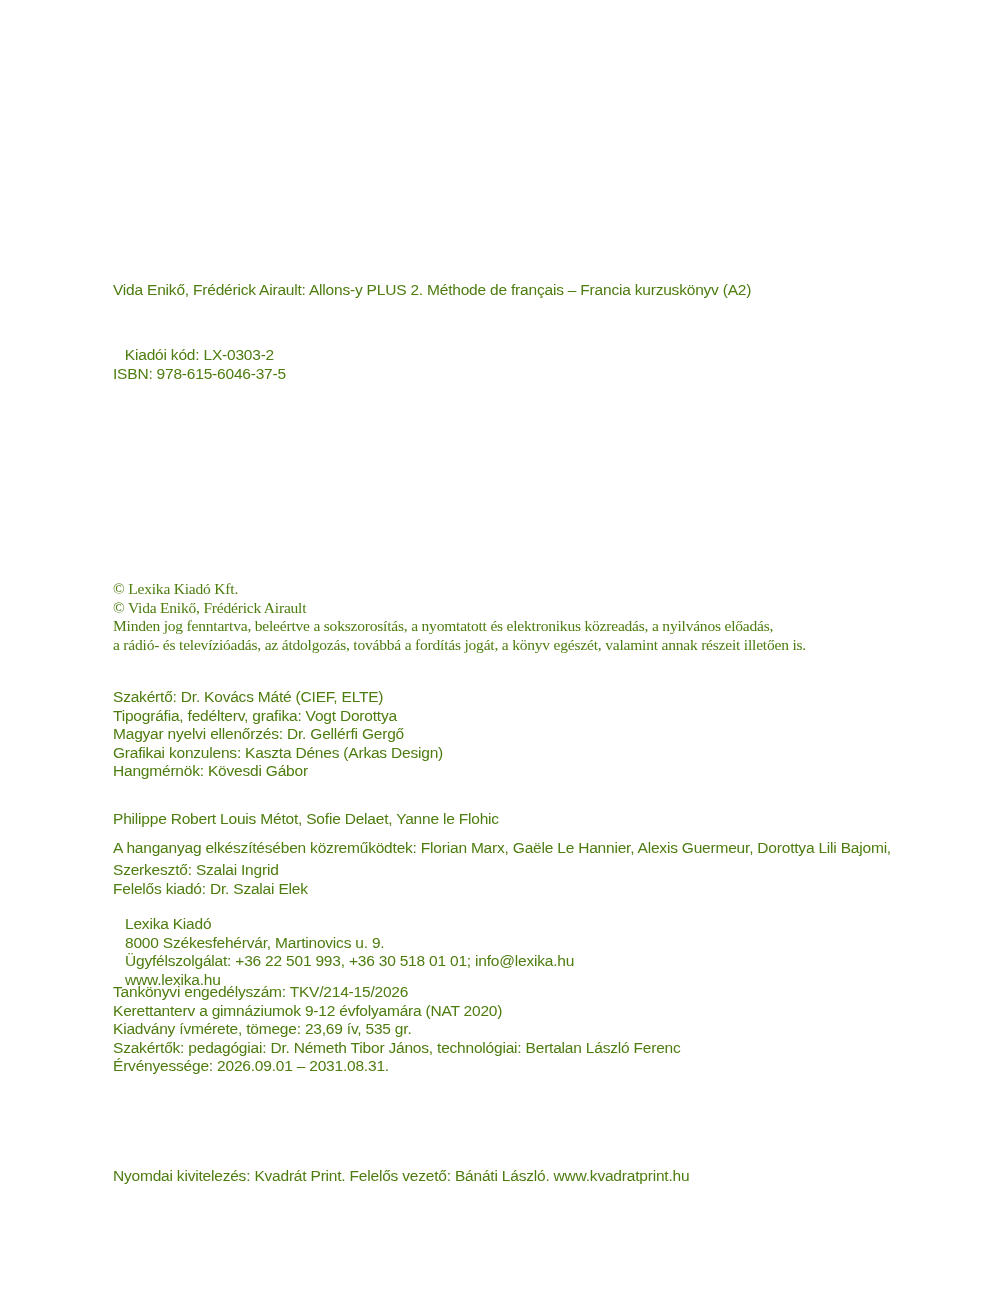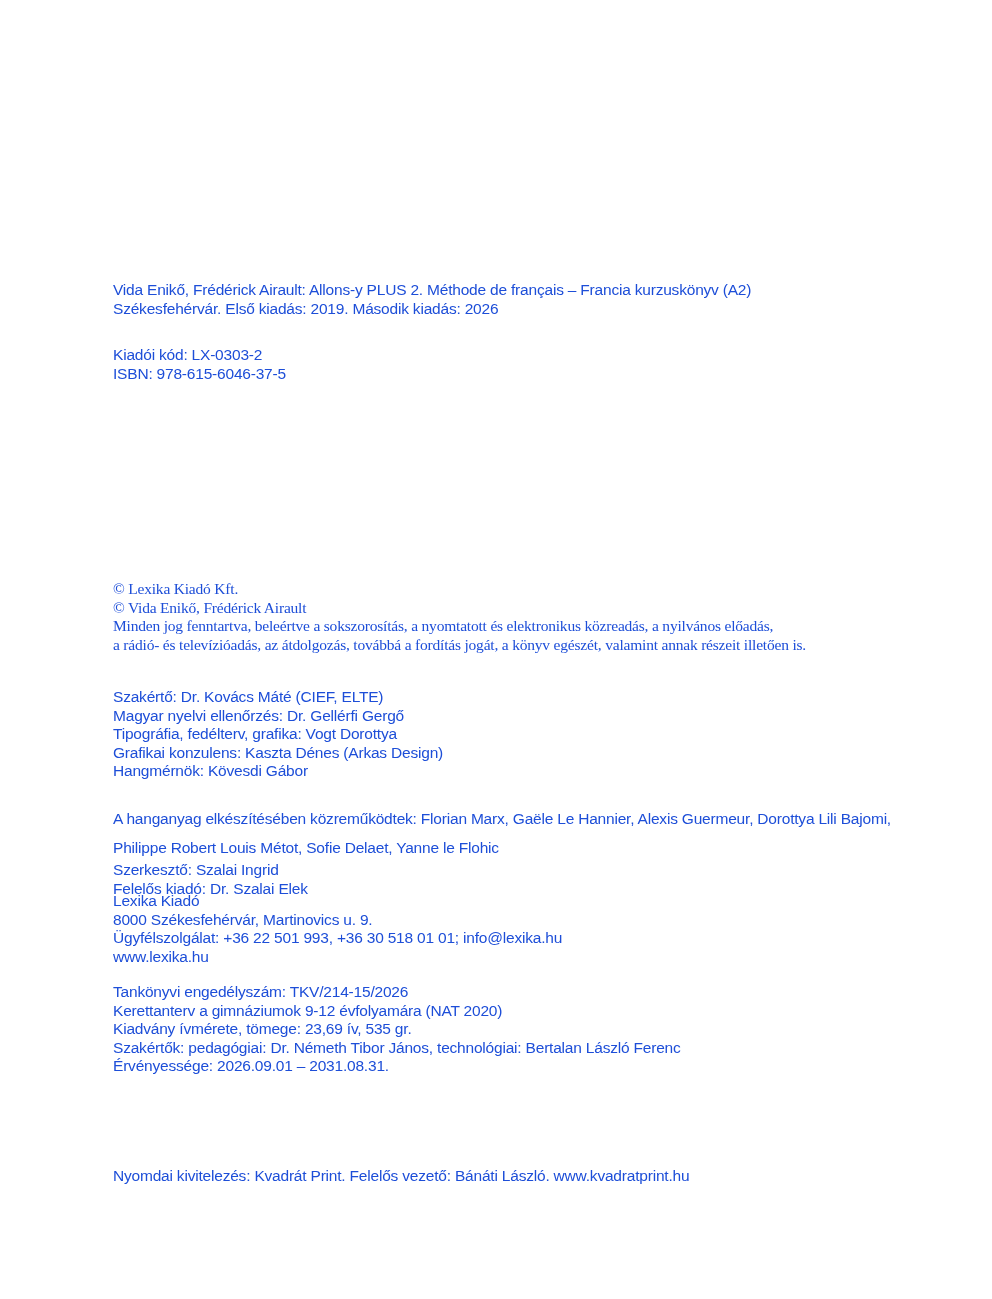--- a/index.html
+++ b/index.html
@@ -7,53 +7,53 @@
     padding: 0;
     background: #ffffff;
   }
   .page {
     position: relative;
     width: 992px;
     height: 1248px;
     background: #ffffff;
     overflow: hidden;
     font-family: "Liberation Sans", sans-serif;
-    color: #1d4ed8;
+    color: #4d7c0f;
   }
   .block {
     position: absolute;
     left: 113px;
     white-space: pre;
   }
   .line {
     margin: 0;
     font-size: 15.5px;
     line-height: 18.5px;
     letter-spacing: -0.2px;
   }
   
   .block-title      { top: 281px; }
-  .block-code       { top: 346px; }
+  .block-code       { top: 346px; text-align: center; }
   .block-copyright  { top: 580px; font-family: Liberation Serif, serif; }
   .block-credits    { top: 688px; }
   .block-audio      { top: 804px; }
   .block-audio .line { line-height: 29px; }
   .block-editors    { top: 861px; }
-  .block-publisher  { top: 892px; }
+  .block-publisher  { top: 915px; margin-left: 12px; }
   .block-textbook   { top: 983px; }
   .block-print      { top: 1167px; }
 </style>
 </head>
 <body>
 
 <div class="page">
   <div id="content">
-      <div class="block block-title"><p class="line">Vida Enikő, Frédérick Airault: Allons-y PLUS 2. Méthode de français – Francia kurzuskönyv (A2)</p><p class="line">Székesfehérvár. Első kiadás: 2019. Második kiadás: 2026</p></div>
+      <div class="block block-title"><p class="line">Vida Enikő, Frédérick Airault: Allons-y PLUS 2. Méthode de français – Francia kurzuskönyv (A2)</p></div>
       <div class="block block-code"><p class="line">Kiadói kód: LX-0303-2</p><p class="line">ISBN: 978-615-6046-37-5</p></div>
       <div class="block block-copyright"><p class="line">© Lexika Kiadó Kft.</p><p class="line">© Vida Enikő, Frédérick Airault</p><p class="line">Minden jog fenntartva, beleértve a sokszorosítás, a nyomtatott és elektronikus közreadás, a nyilvános előadás,</p><p class="line">a rádió- és televízióadás, az átdolgozás, továbbá a fordítás jogát, a könyv egészét, valamint annak részeit illetően is.</p></div>
-      <div class="block block-credits"><p class="line">Szakértő: Dr. Kovács Máté (CIEF, ELTE)</p><p class="line">Magyar nyelvi ellenőrzés: Dr. Gellérfi Gergő</p><p class="line">Tipográfia, fedélterv, grafika: Vogt Dorottya</p><p class="line">Grafikai konzulens: Kaszta Dénes (Arkas Design)</p><p class="line">Hangmérnök: Kövesdi Gábor</p></div>
-      <div class="block block-audio"><p class="line">A hanganyag elkészítésében közreműködtek: Florian Marx, Gaële Le Hannier, Alexis Guermeur, Dorottya Lili Bajomi,</p><p class="line">Philippe Robert Louis Métot, Sofie Delaet, Yanne le Flohic</p></div>
+      <div class="block block-credits"><p class="line">Szakértő: Dr. Kovács Máté (CIEF, ELTE)</p><p class="line">Tipográfia, fedélterv, grafika: Vogt Dorottya</p><p class="line">Magyar nyelvi ellenőrzés: Dr. Gellérfi Gergő</p><p class="line">Grafikai konzulens: Kaszta Dénes (Arkas Design)</p><p class="line">Hangmérnök: Kövesdi Gábor</p></div>
+      <div class="block block-audio"><p class="line">Philippe Robert Louis Métot, Sofie Delaet, Yanne le Flohic</p><p class="line">A hanganyag elkészítésében közreműködtek: Florian Marx, Gaële Le Hannier, Alexis Guermeur, Dorottya Lili Bajomi,</p></div>
       <div class="block block-editors"><p class="line">Szerkesztő: Szalai Ingrid</p><p class="line">Felelős kiadó: Dr. Szalai Elek</p></div>
       <div class="block block-publisher"><p class="line">Lexika Kiadó</p><p class="line">8000 Székesfehérvár, Martinovics u. 9.</p><p class="line">Ügyfélszolgálat: +36 22 501 993, +36 30 518 01 01; info@lexika.hu</p><p class="line">www.lexika.hu</p></div>
       <div class="block block-textbook"><p class="line">Tankönyvi engedélyszám: TKV/214-15/2026</p><p class="line">Kerettanterv a gimnáziumok 9-12 évfolyamára (NAT 2020)</p><p class="line">Kiadvány ívmérete, tömege: 23,69 ív, 535 gr.</p><p class="line">Szakértők: pedagógiai: Dr. Németh Tibor János, technológiai: Bertalan László Ferenc</p><p class="line">Érvényessége: 2026.09.01 – 2031.08.31.</p></div>
       <div class="block block-print"><p class="line">Nyomdai kivitelezés: Kvadrát Print. Felelős vezető: Bánáti László. www.kvadratprint.hu</p></div>
     </div>
 </div>
 
 </body></html>

